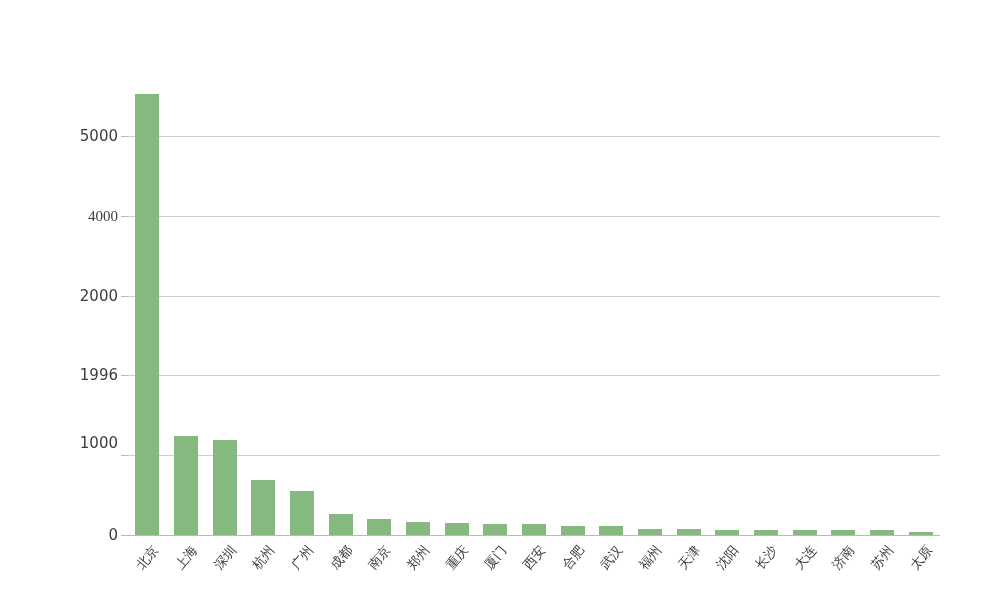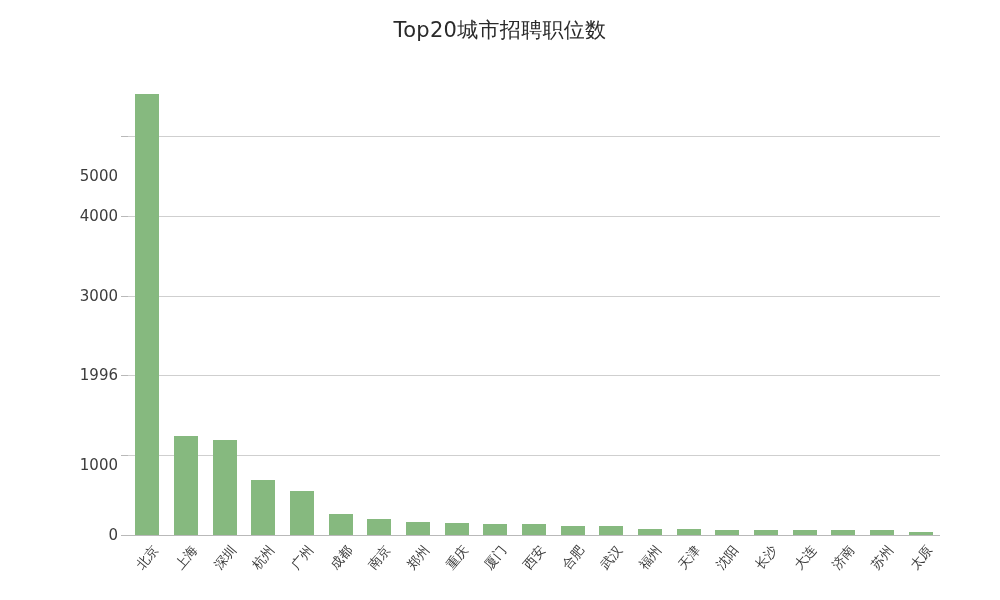--- a/index.html
+++ b/index.html
@@ -128,34 +128,33 @@
     color: #3a3a3a;
     font-family: "DejaVu Sans Mono", "Liberation Mono", monospace;
     letter-spacing: 1px;
   }
 </style>
 </head>
 <body>
 
 <div id="chart-root">
 
-  <div id="chart-title">Top20城市招聘职位数</div>
 
   <div id="y-axis">
       <div class="ytick" style="top: 535px;">0</div>
       <div class="ytick-mark" style="top: 535px;"></div>
-      <div class="ytick" style="top: 465px;">1000</div>
+      <div class="ytick" style="top: 443px;">1000</div>
       <div class="ytick-mark" style="top: 455.179px;"></div>
       <div class="ytick" style="top: 375.357px;">1996</div>
       <div class="ytick-mark" style="top: 375.357px;"></div>
-      <div class="ytick" style="top: 295.536px;">3000</div>
+      <div class="ytick" style="top: 295.536px;">2000</div>
       <div class="ytick-mark" style="top: 295.536px;"></div>
-      <div class="ytick" style="top: 215.714px;">4000</div>
+      <div class="ytick" style="top: 215.714px; font-family: Liberation Serif, serif;">4000</div>
       <div class="ytick-mark" style="top: 215.714px;"></div>
-      <div class="ytick" style="top: 135.893px; margin-top: 40px;">5000</div>
+      <div class="ytick" style="top: 135.893px;">5000</div>
       <div class="ytick-mark" style="top: 135.893px;"></div>
     </div>
 
   <div id="plot-area">
     <div id="gridlines-layer">
         <div class="gridline baseline" style="top: 447px;"></div>
         <div class="gridline" style="top: 367.179px;"></div>
         <div class="gridline" style="top: 287.357px;"></div>
         <div class="gridline" style="top: 207.536px;"></div>
         <div class="gridline" style="top: 127.714px;"></div>

